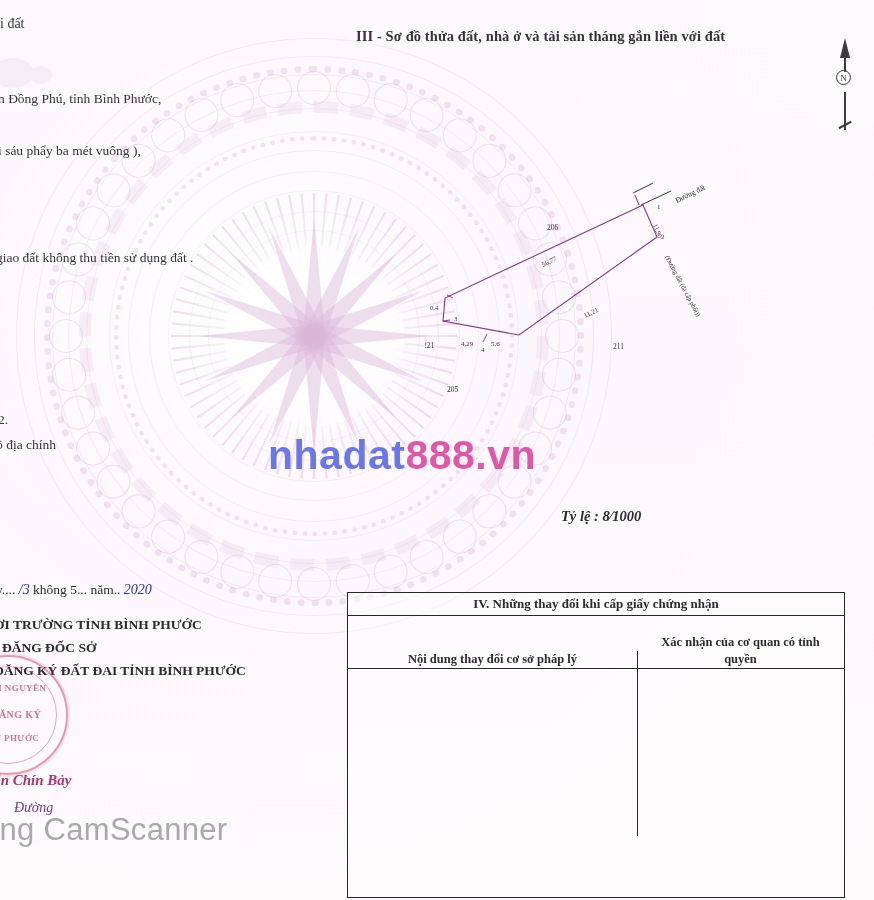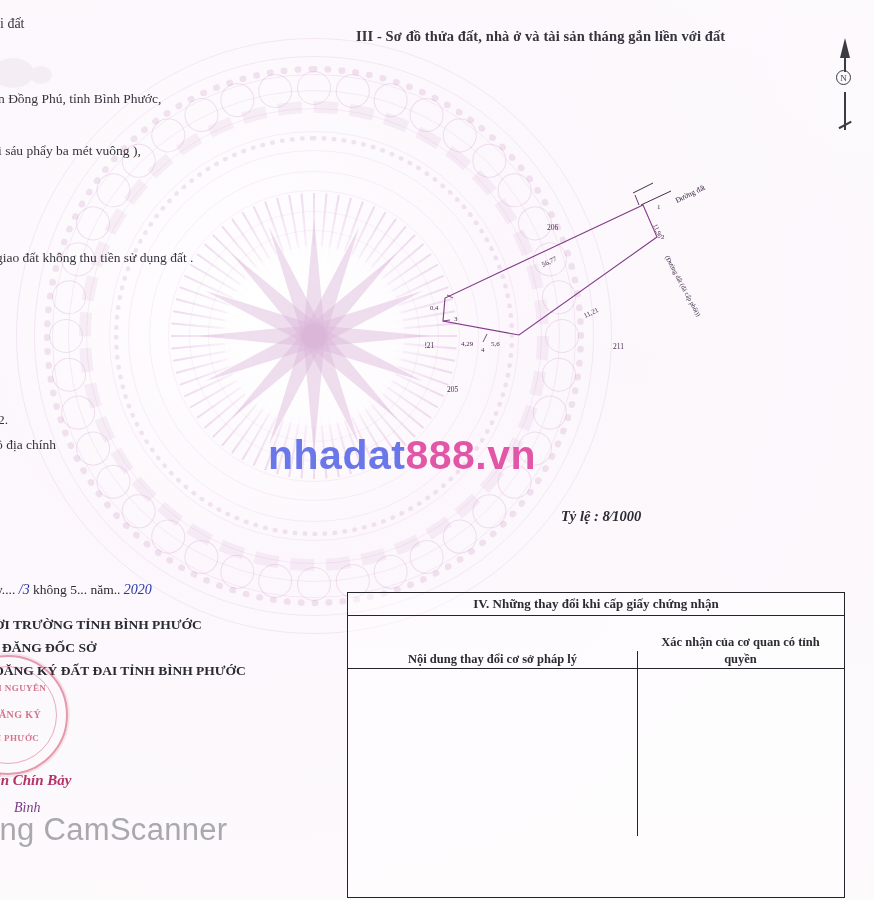--- a/index.html
+++ b/index.html
@@ -593,21 +593,21 @@
   <div class="auth" id="auth2">ĐĂNG ĐỐC SỞ</div>
   <div class="auth" id="auth3">ĐĂNG KÝ ĐẤT ĐAI TỈNH BÌNH PHƯỚC</div>
 
   <div id="seal">
     <div class="seal-text" id="seal-l1">SỞ TÀI NGUYÊN</div>
     <div class="seal-text" id="seal-l2">VP ĐĂNG KÝ</div>
     <div class="seal-text" id="seal-l3">BÌNH PHƯỚC</div>
   </div>
 
   <div id="sig-name">ễn Chín Bảy</div>
-  <div id="sig-small">Bình</div>
+  <div id="sig-small">Đường</div>
 
   <div id="camscanner">ằng CamScanner</div>
 
   <div id="watermark">
     <span class="blue">nhadat</span><span class="pink">888</span><span class="pink">.vn</span>
   </div>
 
   <div id="north">
     <div class="arrow-head"></div>
     <div class="arrow-stem"></div>

